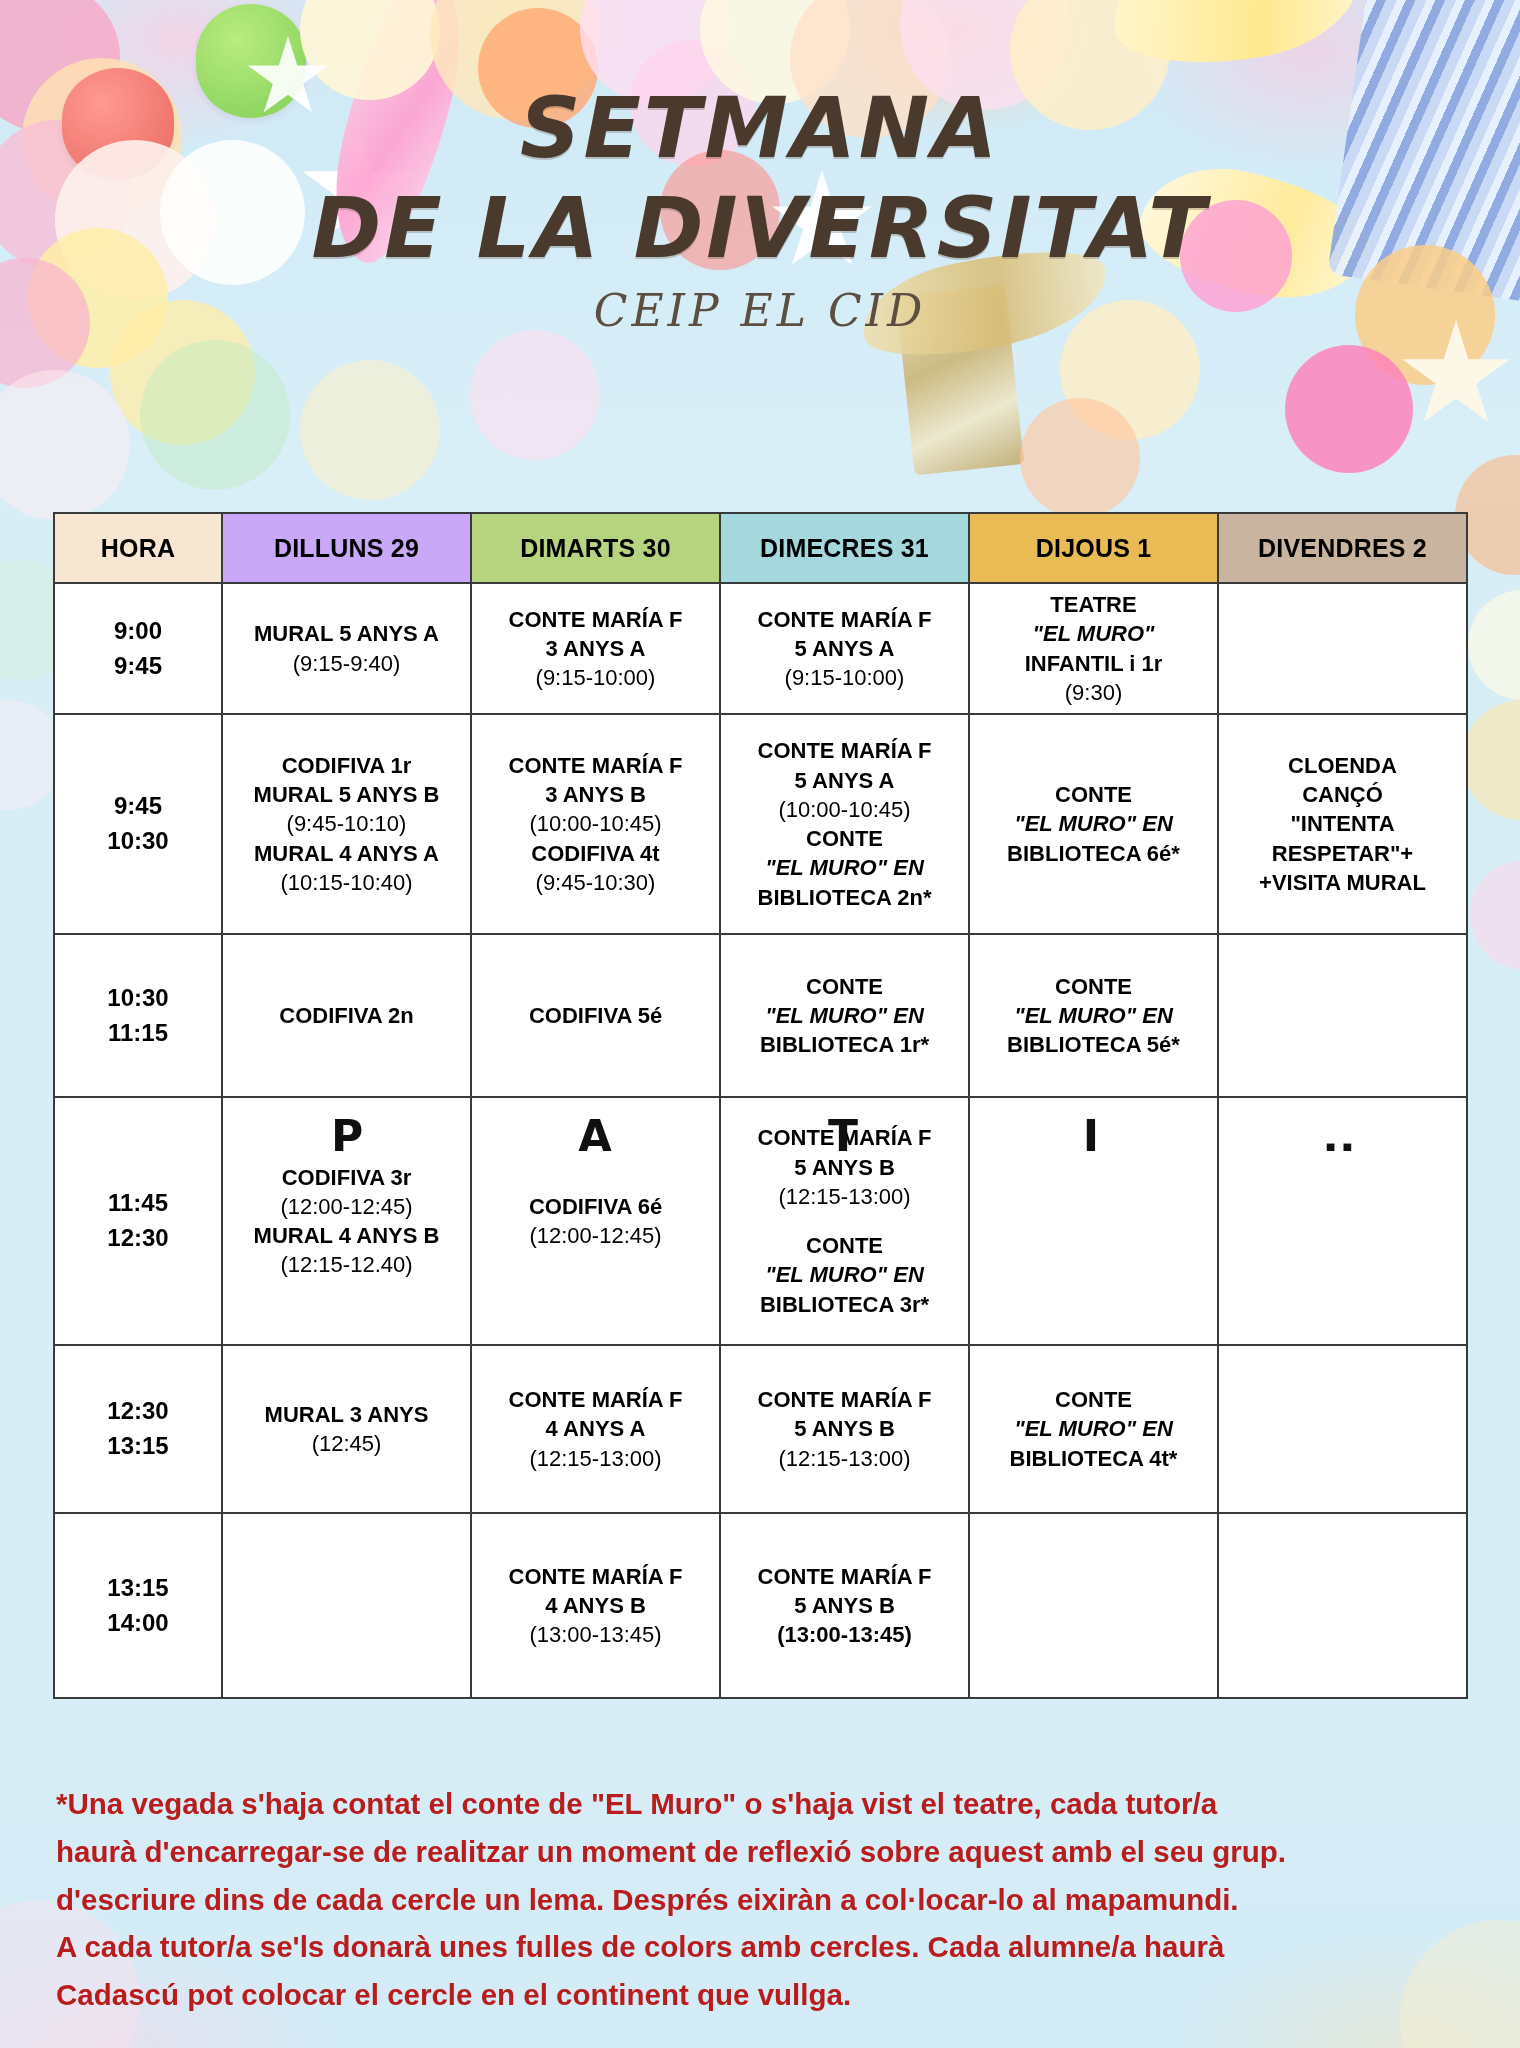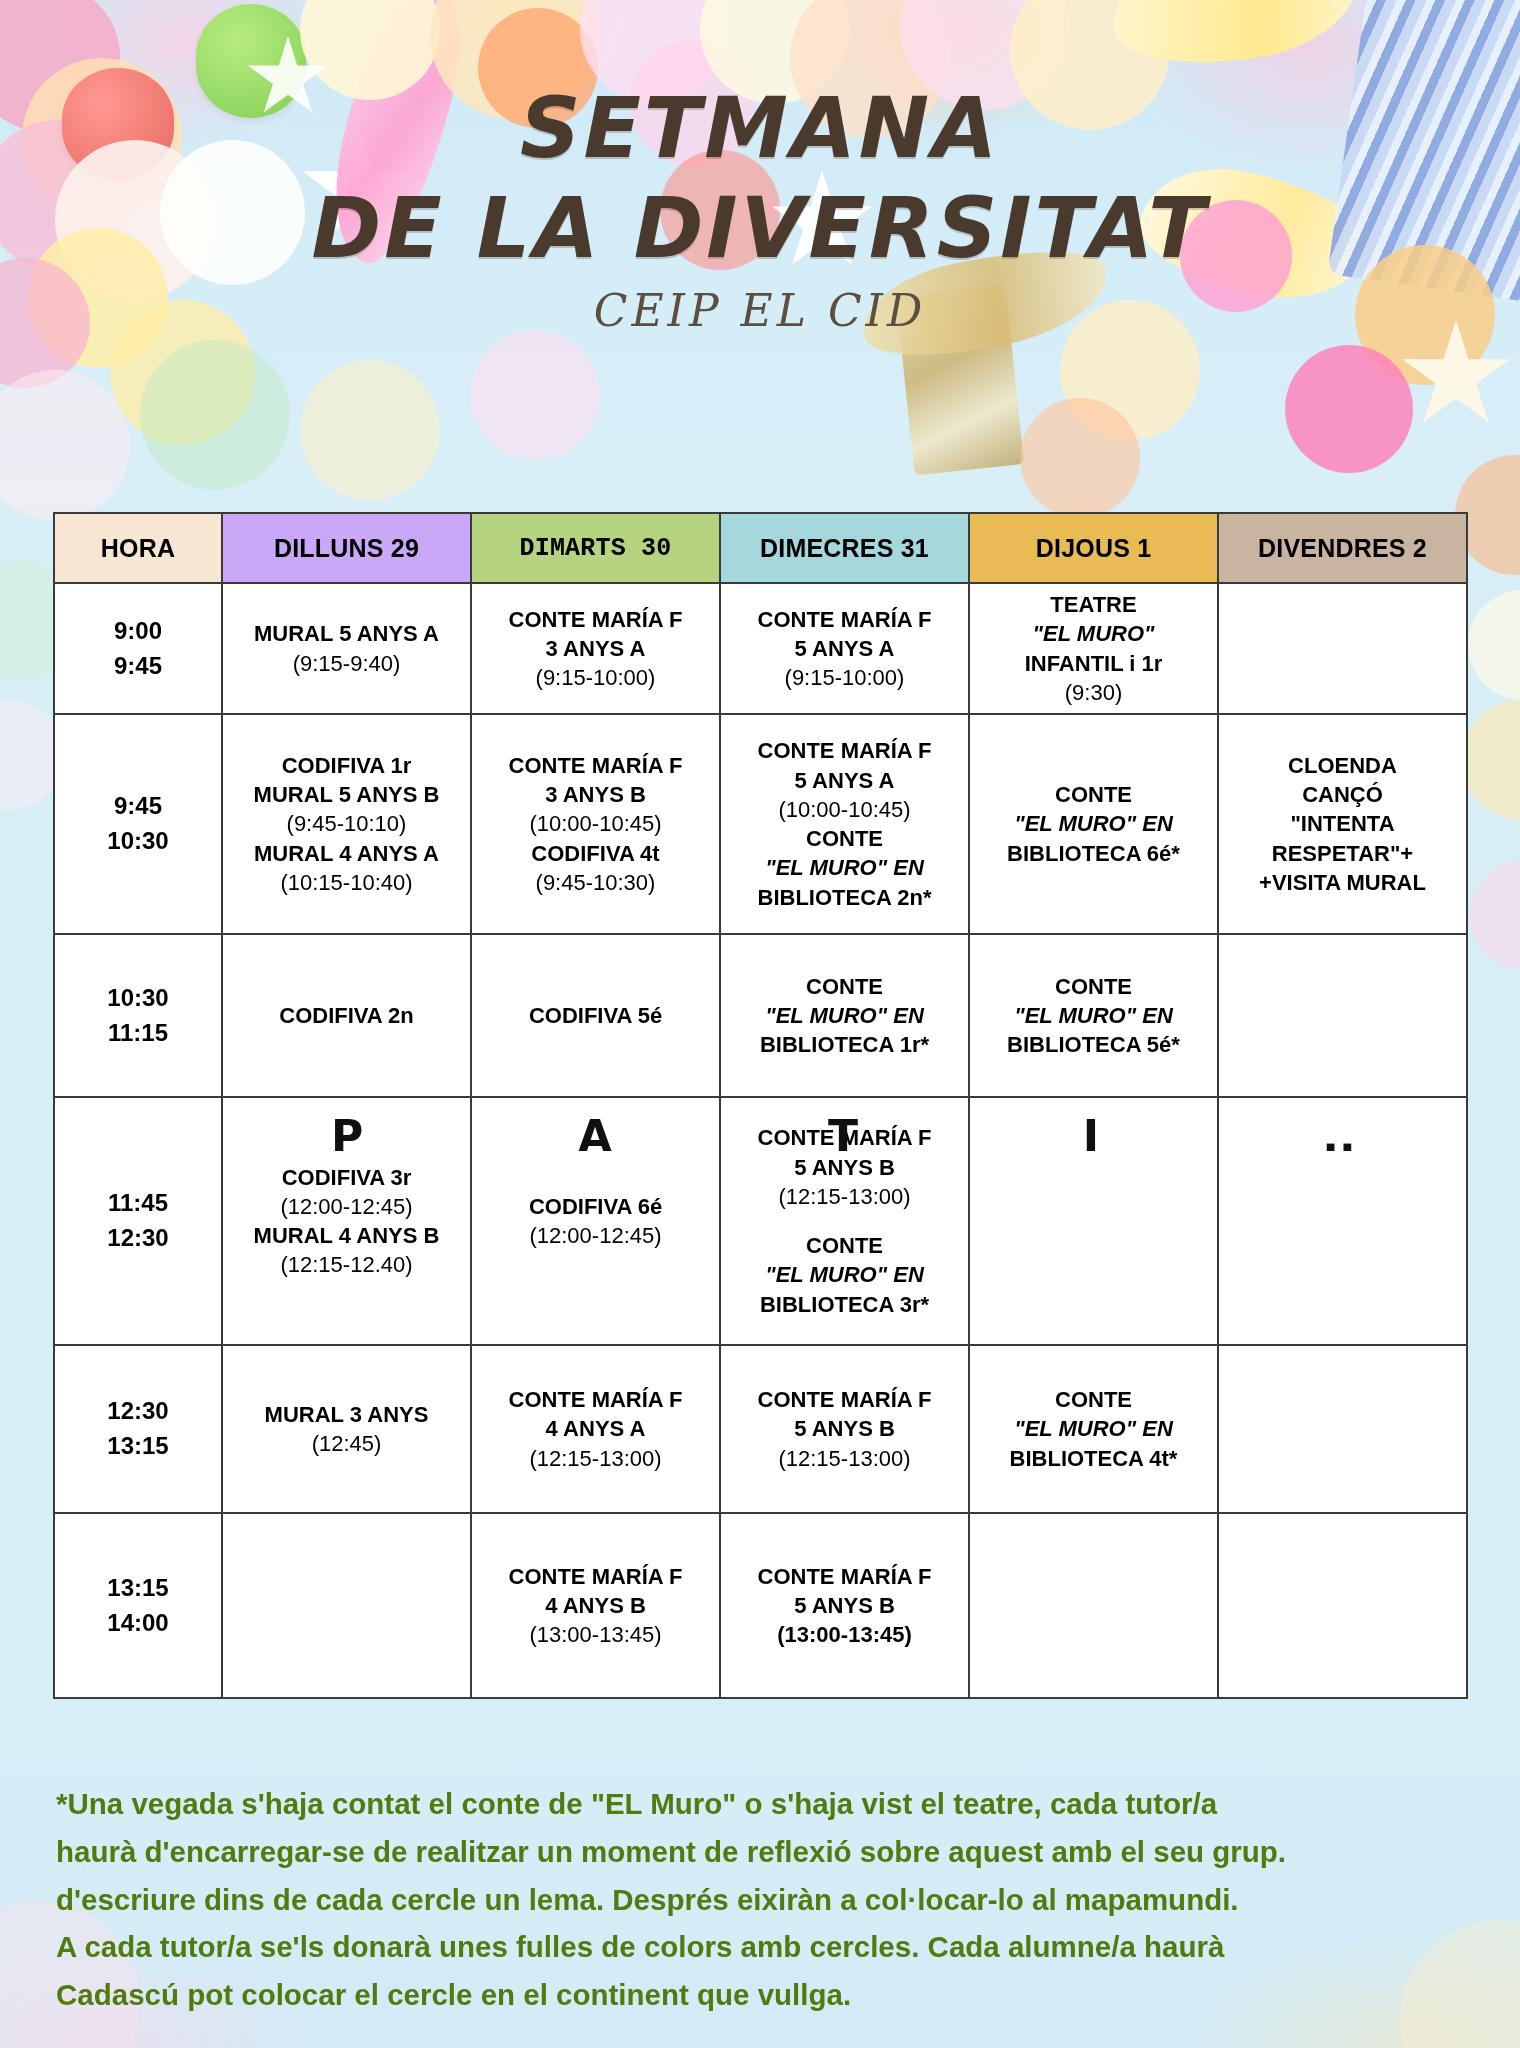--- a/index.html
+++ b/index.html
@@ -82,21 +82,21 @@
     height:70px;
     font-size:25px;
     font-weight:bold;
     letter-spacing:.2px;
   }
   col.c-hora  { width:168px; }
   col.c-day   { width:249px; }
 
   th.h-hora      { background:#f7e6d2; }
   th.h-dilluns   { background:#c9a8f7; }
-  th.h-dimarts   { background:#b6d480;font-family:Liberation Mono, monospace; }
+  th.h-dimarts   { background:#b6d480; }
   th.h-dimecres  { background:#a5d8dd; }
   th.h-dijous    { background:#e8bb55;margin-left:44px; }
   th.h-divendres { background:#c9b49f; }
 
   td.hora {
     font-size:24px; font-weight:bold; line-height:1.45;
     white-space:pre-line;
   }
   td.cell {
     font-size:22px; line-height:1.33;
@@ -125,21 +125,21 @@
     font-weight:bold; font-size:44px; color:#101010;
     display:flex;
   }
   .pati-strip .pc { text-align:center; }
   .pc.p0 { width:168px; }
   .pc.p1,.pc.p2,.pc.p3,.pc.p4,.pc.p5 { width:248px; }
 
   
   .footnote {
     position:absolute; left:56px; right:48px; top:1780px; z-index:4;
-    color:#4d7c0f;
+    color:#b91c1c;
     font-size:29.5px;
     font-weight:bold;
     line-height:1.62;
     text-align:justify;
   }
   .footnote p { margin:0; }
 </style>
 </head>
 <body>
 

